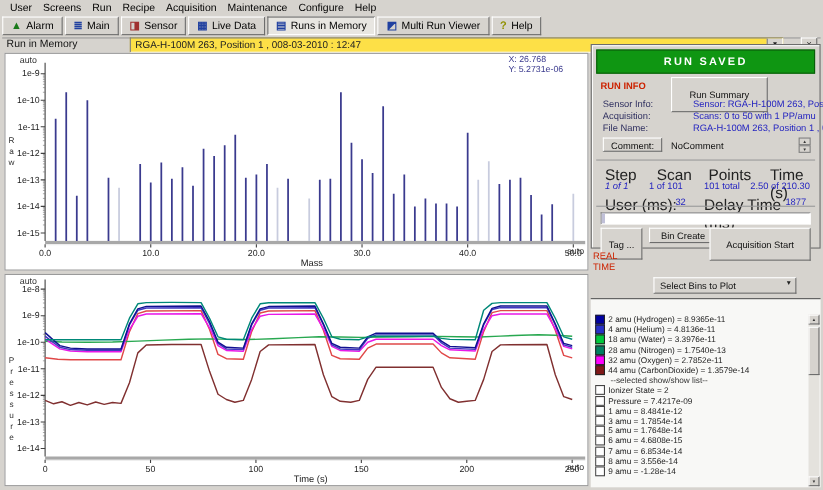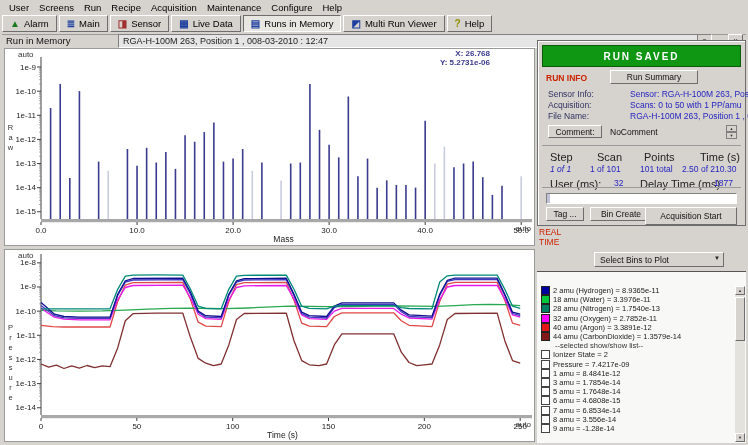--- a/index.html
+++ b/index.html
@@ -20,73 +20,73 @@
           background:#d6d3ce;border-top:1px solid #fff;border-left:1px solid #fff;
           border-right:1px solid #6d6d6d;border-bottom:1px solid #6d6d6d;
           font-size:9.5px;color:#000;cursor:default;}
   .tb-btn.active{background:#e8e6e1;border-top:1px solid #6d6d6d;border-left:1px solid #6d6d6d;
           border-right:1px solid #fff;border-bottom:1px solid #fff;}
   .tb-icon{font-size:10px;line-height:10px;font-weight:bold;}
 
   
   .runrow{position:absolute;left:0;top:34px;width:748px;height:14px;}
   .runrow-label{position:absolute;left:6px;top:1px;font-size:9.5px;color:#111;}
-  .combo{position:absolute;left:118px;top:0;width:594px;height:14px;background:#e5e5e5;
+  .combo{position:absolute;left:118px;top:0;width:594px;height:14px;background:#fde047;
          border-top:1px solid #808080;border-left:1px solid #808080;
          border-bottom:1px solid #fff;border-right:1px solid #fff;box-sizing:border-box;}
   .combo-text{position:absolute;left:4px;top:1px;font-size:9px;color:#222;white-space:nowrap;}
   .combo-arrow{position:absolute;right:0;top:0;width:13px;height:12px;background:#d6d3ce;
          border-left:1px solid #808080;font-size:6px;text-align:center;line-height:12px;color:#222;}
   .mini-btn{position:absolute;left:728px;top:0;width:15px;height:13px;background:#d6d3ce;
          border-top:1px solid #fff;border-left:1px solid #fff;border-right:1px solid #6d6d6d;
          border-bottom:1px solid #6d6d6d;font-size:8px;line-height:11px;text-align:center;padding:0;}
 
   
   .chart{position:absolute;background:#fff;border:1px solid #9a9a9a;box-sizing:border-box;}
   .top-chart{left:4px;top:48px;width:531px;height:198px;}
   .bottom-chart{left:4px;top:249px;width:531px;height:193px;}
   .auto-label{position:absolute;font-size:8px;color:#333;}
   .auto-top{left:13px;top:1px;}
   .auto-bottom{right:3px;bottom:12px;}
   .ylabel{position:absolute;left:1px;top:38%;writing-mode:vertical-rl;text-orientation:upright;
           font-size:7.5px;color:#333;letter-spacing:1px;}
-  .cursor-box{position:absolute;right:44px;top:0;font-size:8px;color:#3a3a8e;line-height:9px;text-align:right;font-weight:bold;}
+  .cursor-box{position:absolute;right:22px;top:0;font-size:8px;color:#3a3a8e;line-height:9px;text-align:left;}
   svg text{font-family:"Liberation Sans", sans-serif;}
 
   
   .right-panel{position:absolute;left:537px;top:40px;width:209px;height:186px;background:#d6d3ce;
           border:1px solid #6d6d6d;box-shadow:inset 1px 1px 0 #fff;box-sizing:border-box;}
   .banner{position:absolute;left:4px;top:4px;right:4px;height:20px;border:1px solid #0a5c0a;
           color:#fff;font-size:10px;font-weight:bold;letter-spacing:2px;
           display:flex;align-items:center;justify-content:center;}
   .runinfo-title{position:absolute;left:8px;top:32px;font-size:8.5px;font-weight:bold;color:#cc2200;}
   .btn3d{background:#d6d3ce;border-top:1px solid #fff;border-left:1px solid #fff;
          border-right:1px solid #6d6d6d;border-bottom:1px solid #6d6d6d;
          font-size:8.5px;color:#111;text-align:center;padding:0;font-family:"Liberation Sans",sans-serif;}
-  .run-summary-btn{position:absolute;left:72px;top:29px;width:88px;height:14px;}
+  .run-summary-btn{position:absolute;left:72px;top:29px;width:88px;height:32px;}
   .info-row{position:absolute;left:0;width:100%;height:11px;}
   .info-label{position:absolute;left:10px;font-size:8.5px;color:#303060;}
   .info-value{position:absolute;left:92px;font-size:8.5px;color:#2424c0;white-space:nowrap;}
   .comment-btn{position:absolute;left:10px;top:84px;width:54px;height:13px;}
   .comment-text{position:absolute;left:72px;top:86px;font-size:8.5px;color:#111;}
   .spinner{position:absolute;right:8px;top:84px;width:11px;height:14px;}
   .spin-up,.spin-down{position:absolute;left:0;width:11px;height:7px;background:#d6d3ce;
          border:1px solid #808080;font-size:4px;line-height:5px;text-align:center;box-sizing:border-box;color:#333;}
   .spin-up{top:0;} .spin-down{bottom:0;}
   .stats{position:absolute;left:4px;right:4px;top:104px;height:42px;border-top:1px solid #9a9a9a;}
-  .st{position:absolute;font-size:11px;color:#222;}
+  .st{position:absolute;font-size:14px;color:#222;}
   .sv{position:absolute;font-size:8.5px;color:#2424c0;}
   .hline2{position:absolute;left:4px;right:4px;top:146px;border-top:1px solid #9a9a9a;}
   .progress{position:absolute;left:8px;right:8px;top:152px;height:9px;background:#fff;
          border-top:1px solid #808080;border-left:1px solid #808080;
          border-bottom:1px solid #fff;border-right:1px solid #fff;}
   .progress-fill{position:absolute;left:0;top:0;bottom:0;width:3px;background:#c0c0d8;}
-  .tag-btn{position:absolute;left:8px;top:166px;width:38px;height:14px;}
+  .tag-btn{position:absolute;left:8px;top:166px;width:38px;height:29px;}
   .bin-btn{position:absolute;left:52px;top:166px;width:62px;height:14px;}
-  .acq-btn{position:absolute;right:8px;top:166px;width:92px;height:18px;}
+  .acq-btn{position:absolute;right:8px;top:166px;width:92px;height:30px;}
 
   .realtime{position:absolute;left:539px;top:227px;font-size:8.5px;color:#cc2200;line-height:10px;}
 
   
   .bins-combo{position:absolute;left:594px;top:252px;width:130px;height:15px;background:#d6d3ce;
          border-top:1px solid #fff;border-left:1px solid #fff;border-right:1px solid #6d6d6d;
          border-bottom:1px solid #6d6d6d;box-sizing:border-box;}
   .bins-text{position:absolute;left:5px;top:2px;font-size:8.5px;color:#111;}
   .bins-arrow{position:absolute;right:3px;top:2px;font-size:6px;color:#222;}
   .legend-panel{position:absolute;left:537px;top:271px;width:209px;height:172px;
@@ -451,34 +451,34 @@
     <span class="bins-arrow">▼</span>
   </div>
 
   <div class="legend-panel">
     <div class="legend-list" id="legend-list">
         <div class="leg-item">
           <span class="leg-swatch" style="background: rgb(0, 0, 160);"></span>
           <span class="leg-text">2 amu (Hydrogen) = 8.9365e-11</span>
         </div>
         <div class="leg-item">
+          <span class="leg-swatch" style="background: rgb(40, 48, 200);"></span>
+          <span class="leg-text">4 amu (Helium) = 4.8136e-11</span>
+        </div>
+        <div class="leg-item">
           <span class="leg-swatch" style="background: rgb(0, 200, 60);"></span>
           <span class="leg-text">18 amu (Water) = 3.3976e-11</span>
         </div>
         <div class="leg-item">
           <span class="leg-swatch" style="background: rgb(0, 128, 96);"></span>
           <span class="leg-text">28 amu (Nitrogen) = 1.7540e-13</span>
         </div>
         <div class="leg-item">
           <span class="leg-swatch" style="background: rgb(255, 0, 255);"></span>
           <span class="leg-text">32 amu (Oxygen) = 2.7852e-11</span>
-        </div>
-        <div class="leg-item">
-          <span class="leg-swatch" style="background: rgb(224, 24, 24);"></span>
-          <span class="leg-text">40 amu (Argon) = 3.3891e-12</span>
         </div>
         <div class="leg-item">
           <span class="leg-swatch" style="background: rgb(128, 24, 24);"></span>
           <span class="leg-text">44 amu (CarbonDioxide) = 1.3579e-14</span>
         </div>
         <div class="leg-sep">--selected show/show list--</div>
         <div class="leg-item">
           <span class="leg-check"></span>
           <span class="leg-text">Ionizer State = 2</span>
         </div>

